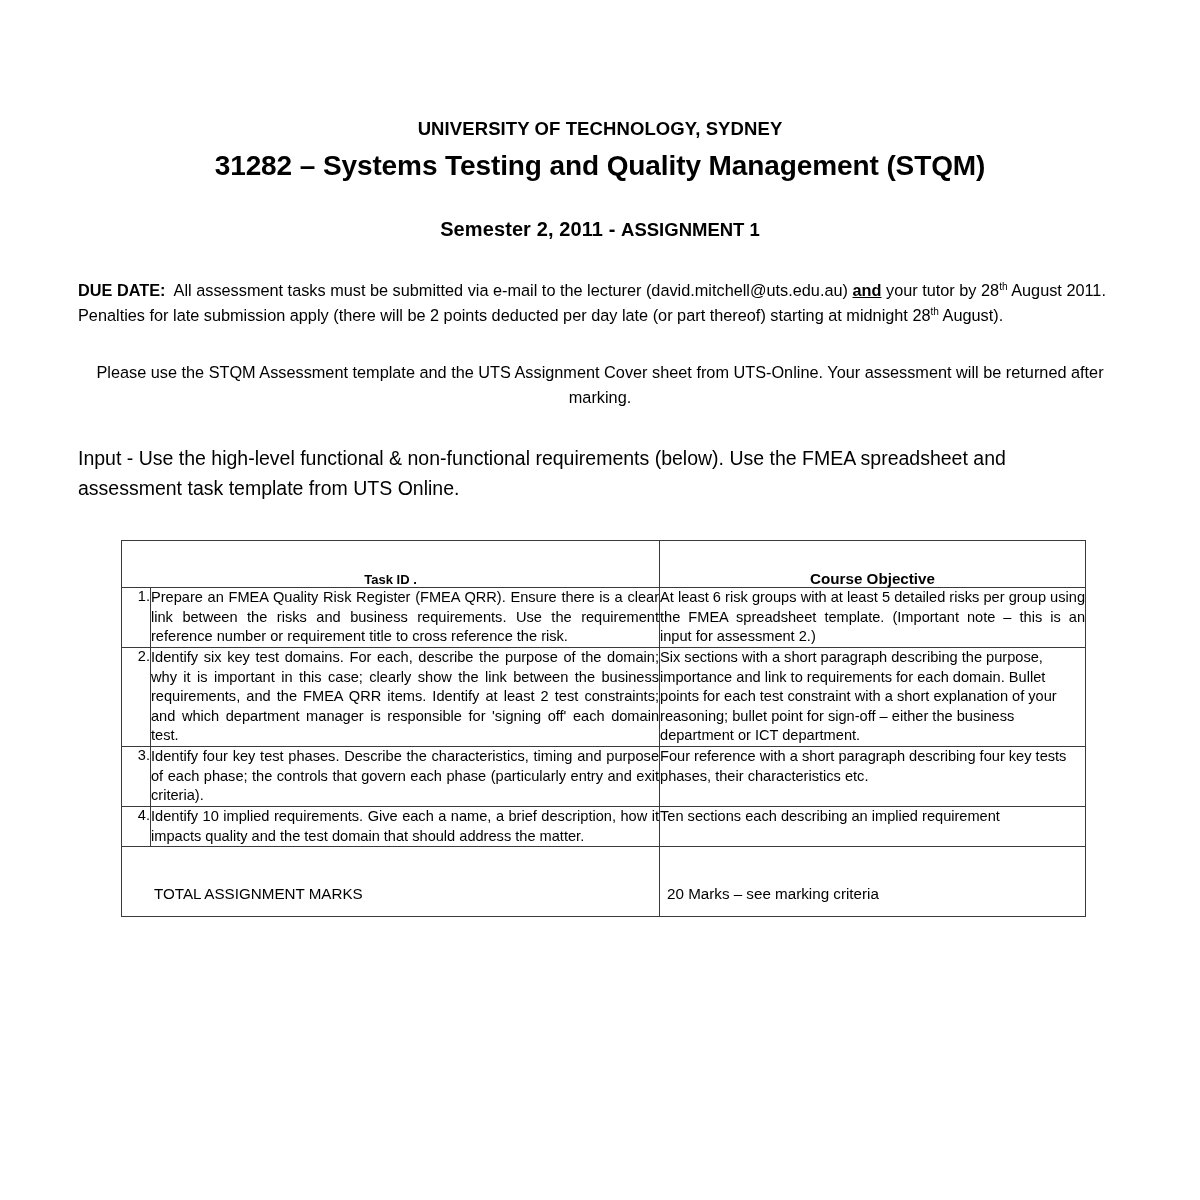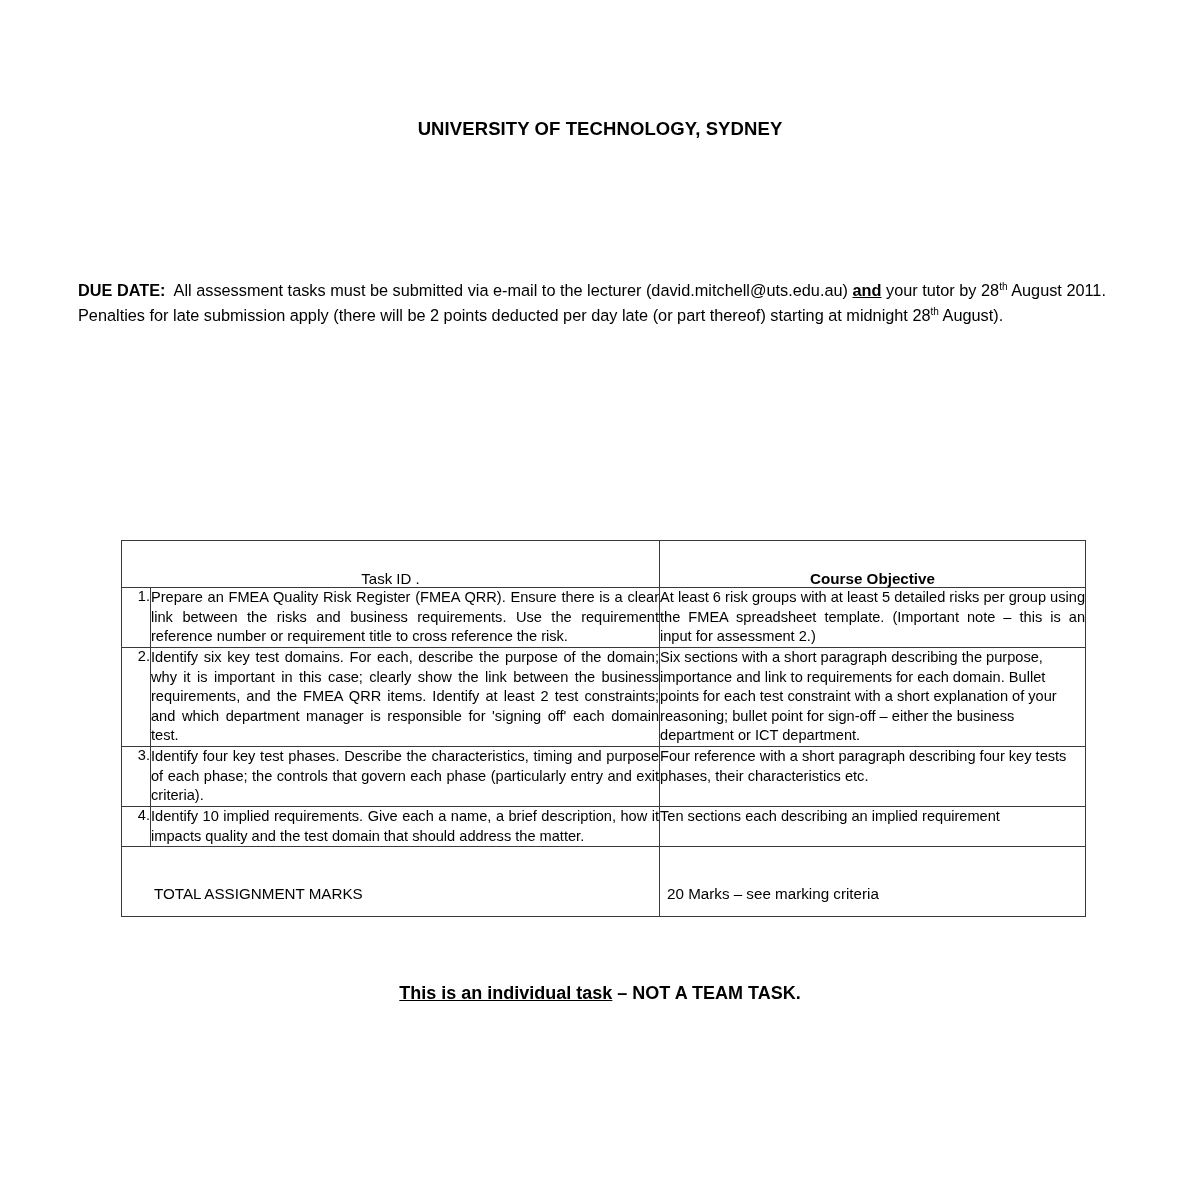--- a/index.html
+++ b/index.html
@@ -111,22 +111,22 @@
   col.c-num  { width: 29px; }
   col.c-task { width: 509px; }
   col.c-obj  { width: 426px; }
 
   
   .hdr-cell {
     height: 46px;
     vertical-align: bottom !important;
   }
   .hdr-taskid {
-    font-weight: normal;
-    font-size: 15px;
+    font-weight: bold;
+    font-size: 13px;
     padding: 0 0 7px 60px;
   }
   .hdr-obj {
     font-weight: bold;
     font-size: 15.2px;
     padding: 0 0 7px 8px;
   }
 
   
   td.num {
@@ -166,24 +166,28 @@
     font-weight: bold;
   }
   .footer-line .u { text-decoration: underline; }
 </style>
 </head>
 <body>
 
 <div class="page">
 
   <div class="hdr-block uni-line">UNIVERSITY OF TECHNOLOGY, SYDNEY</div>
+  <div class="hdr-block course-line">31282 – Systems Testing and Quality Management (STQM)</div>
+  <div class="hdr-block semester-line"><span class="sem-a">Semester 2, 2011 - </span><span class="sem-b">ASSIGNMENT 1</span></div>
 
   <div class="para due-para"><span class="lbl">DUE DATE:</span>&nbsp; <span>All assessment tasks must be submitted via e-mail to the lecturer (david.mitchell@uts.edu.au) </span><span class="uline-bold">and</span><span> your tutor by 28</span><span class="sup">th</span><span> August 2011.  Penalties for late submission apply (there will be 2 points deducted per day late (or part thereof) starting at midnight 28</span><span class="sup">th</span><span> August).</span></div>
 
-
+  <div class="para please-para">Please use the STQM Assessment template and the UTS Assignment Cover sheet from UTS-Online. Your assessment will be returned after marking.</div>
+
+  <div class="para input-para">Input - Use the high-level functional &amp; non-functional requirements (below).  Use the FMEA spreadsheet and assessment task template from UTS Online.</div>
 
   <div class="tbl-wrap">
     <table class="tasks">
       <colgroup>
         <col class="c-num">
           <col class="c-task">
           <col class="c-obj">
       </colgroup>
       <thead>
         <tr>
@@ -213,15 +217,14 @@
           <td class="obj">Ten sections each describing an implied requirement</td>
         </tr>
         <tr class="total-row">
           <td class="total-label" colspan="2">TOTAL ASSIGNMENT MARKS</td>
           <td class="total-value">20 Marks – see marking criteria</td>
         </tr>
       </tbody>
     </table>
   </div>
 
-  <div class="footer-line"><span class="u">This is an individual task</span><span> – NOT A TEAM TASK.</span></div>
 
 </div>
 
 </body></html>

